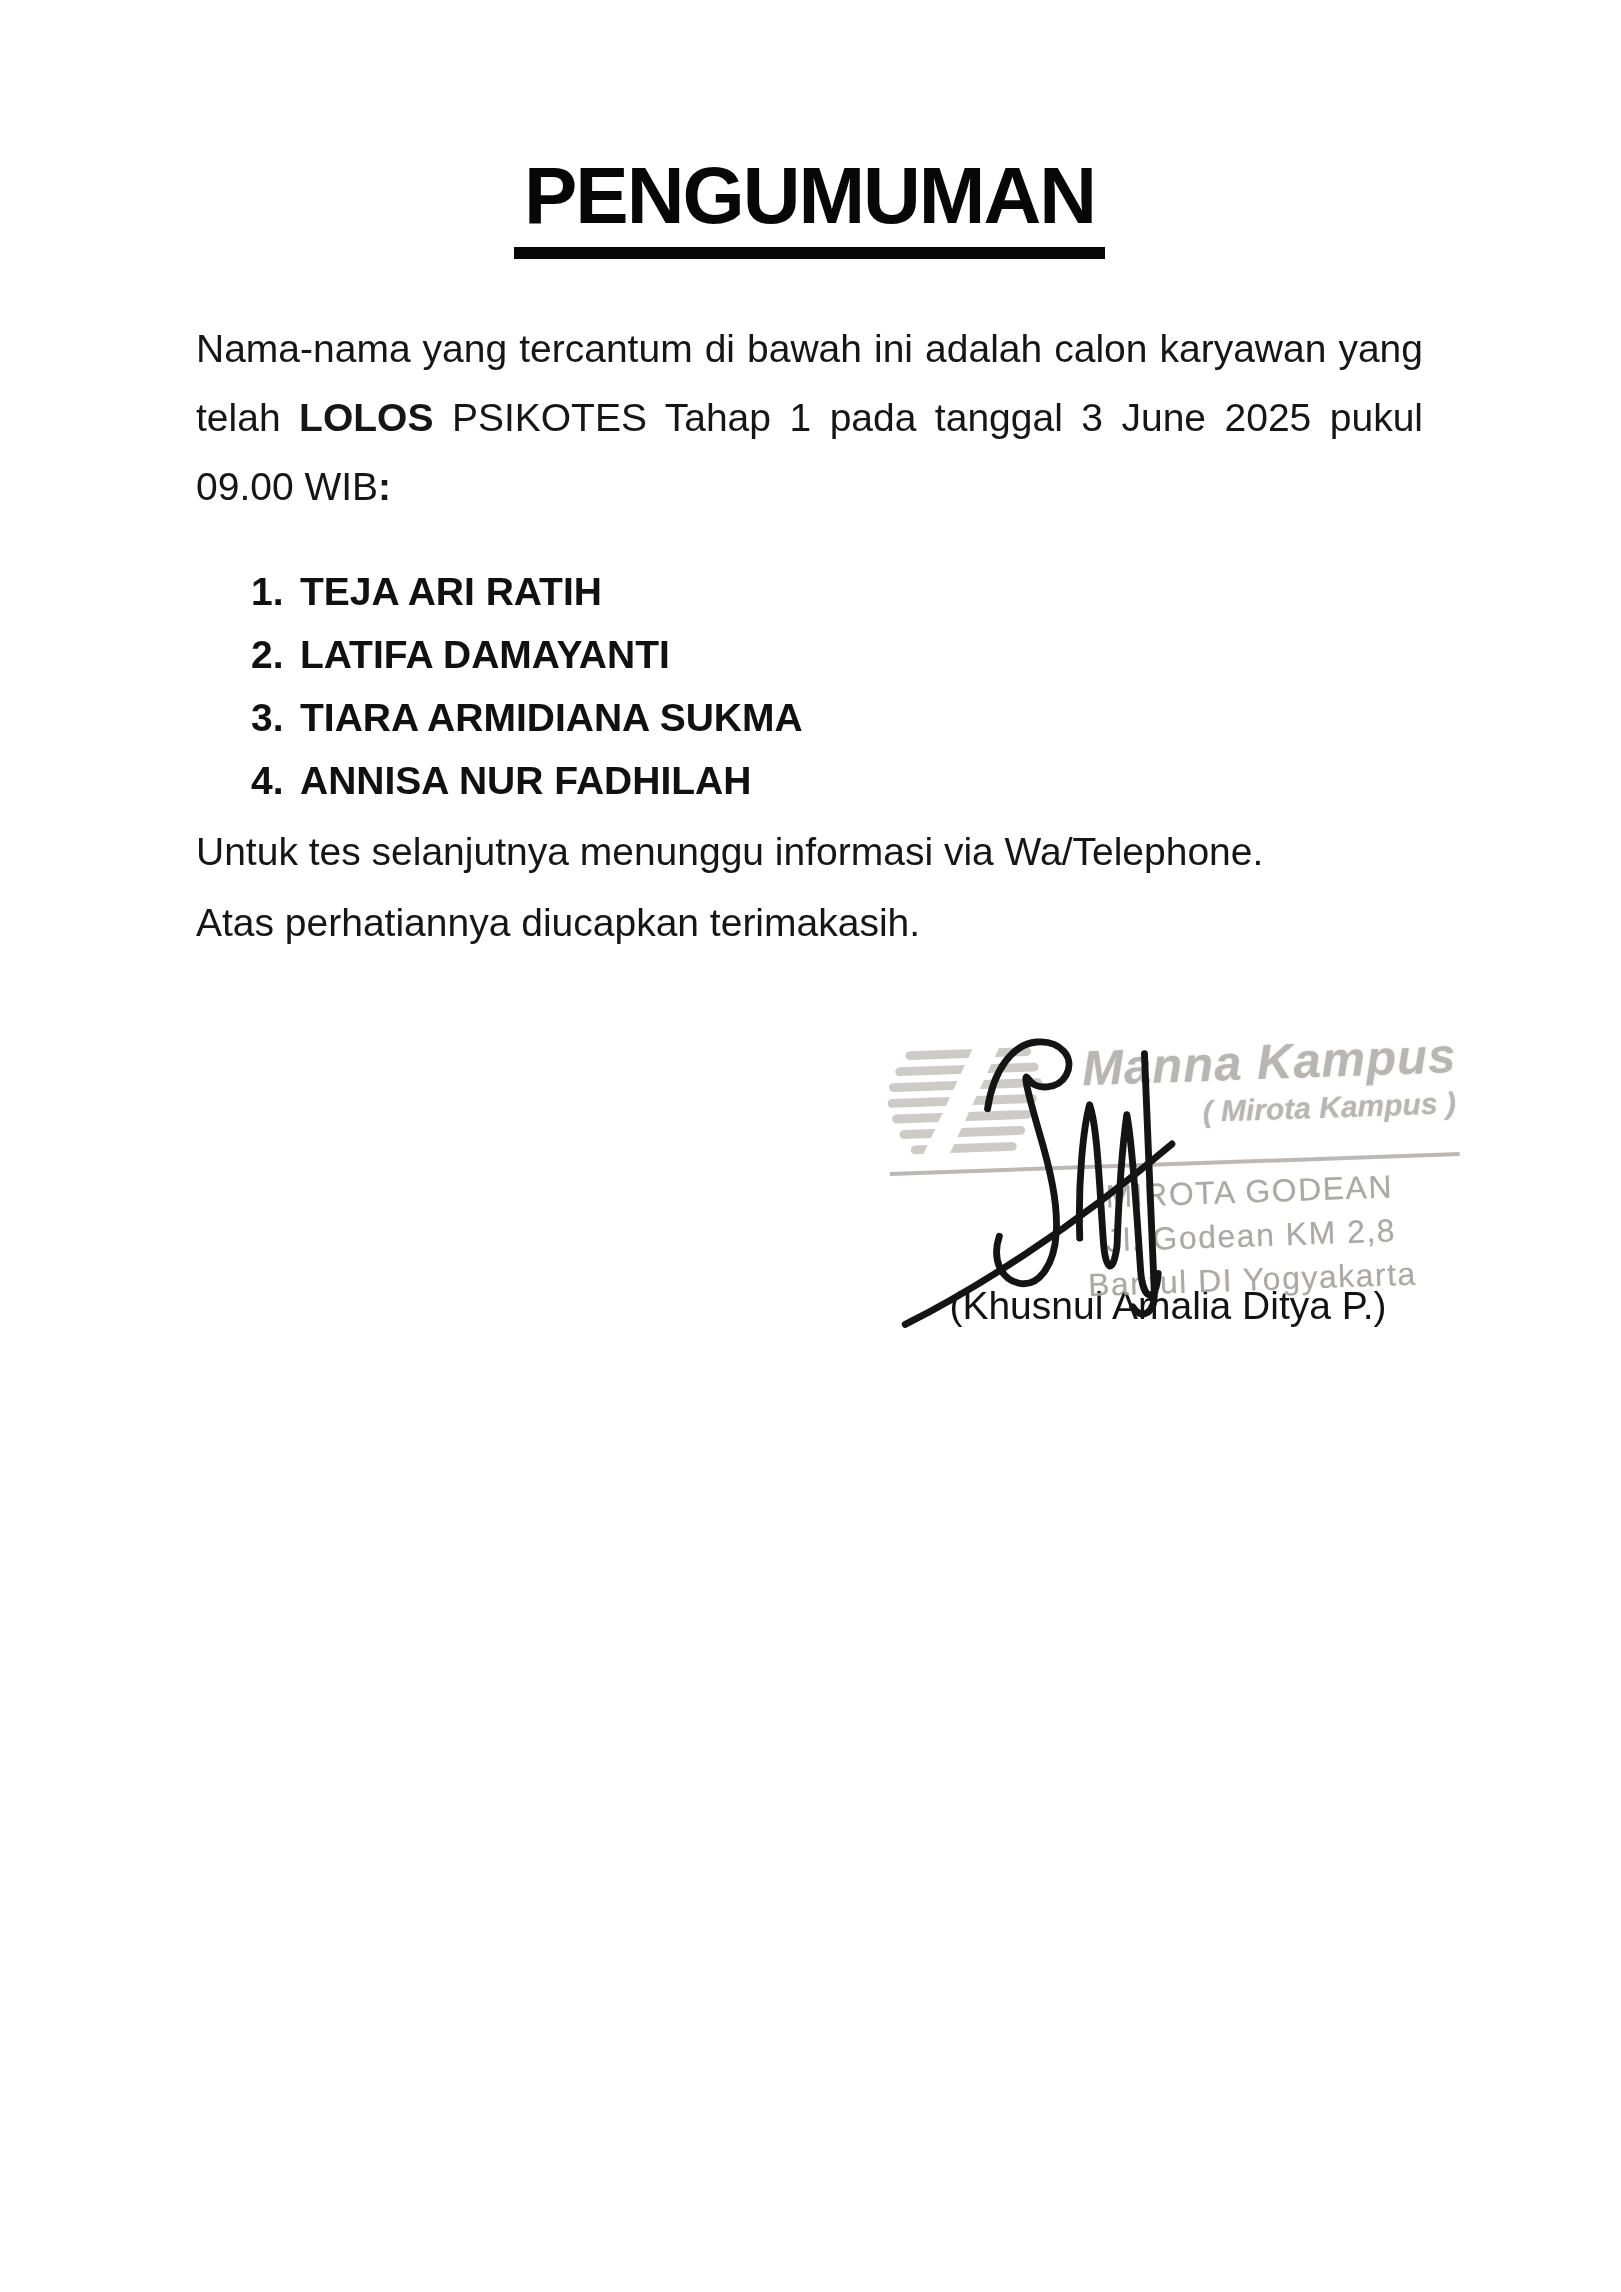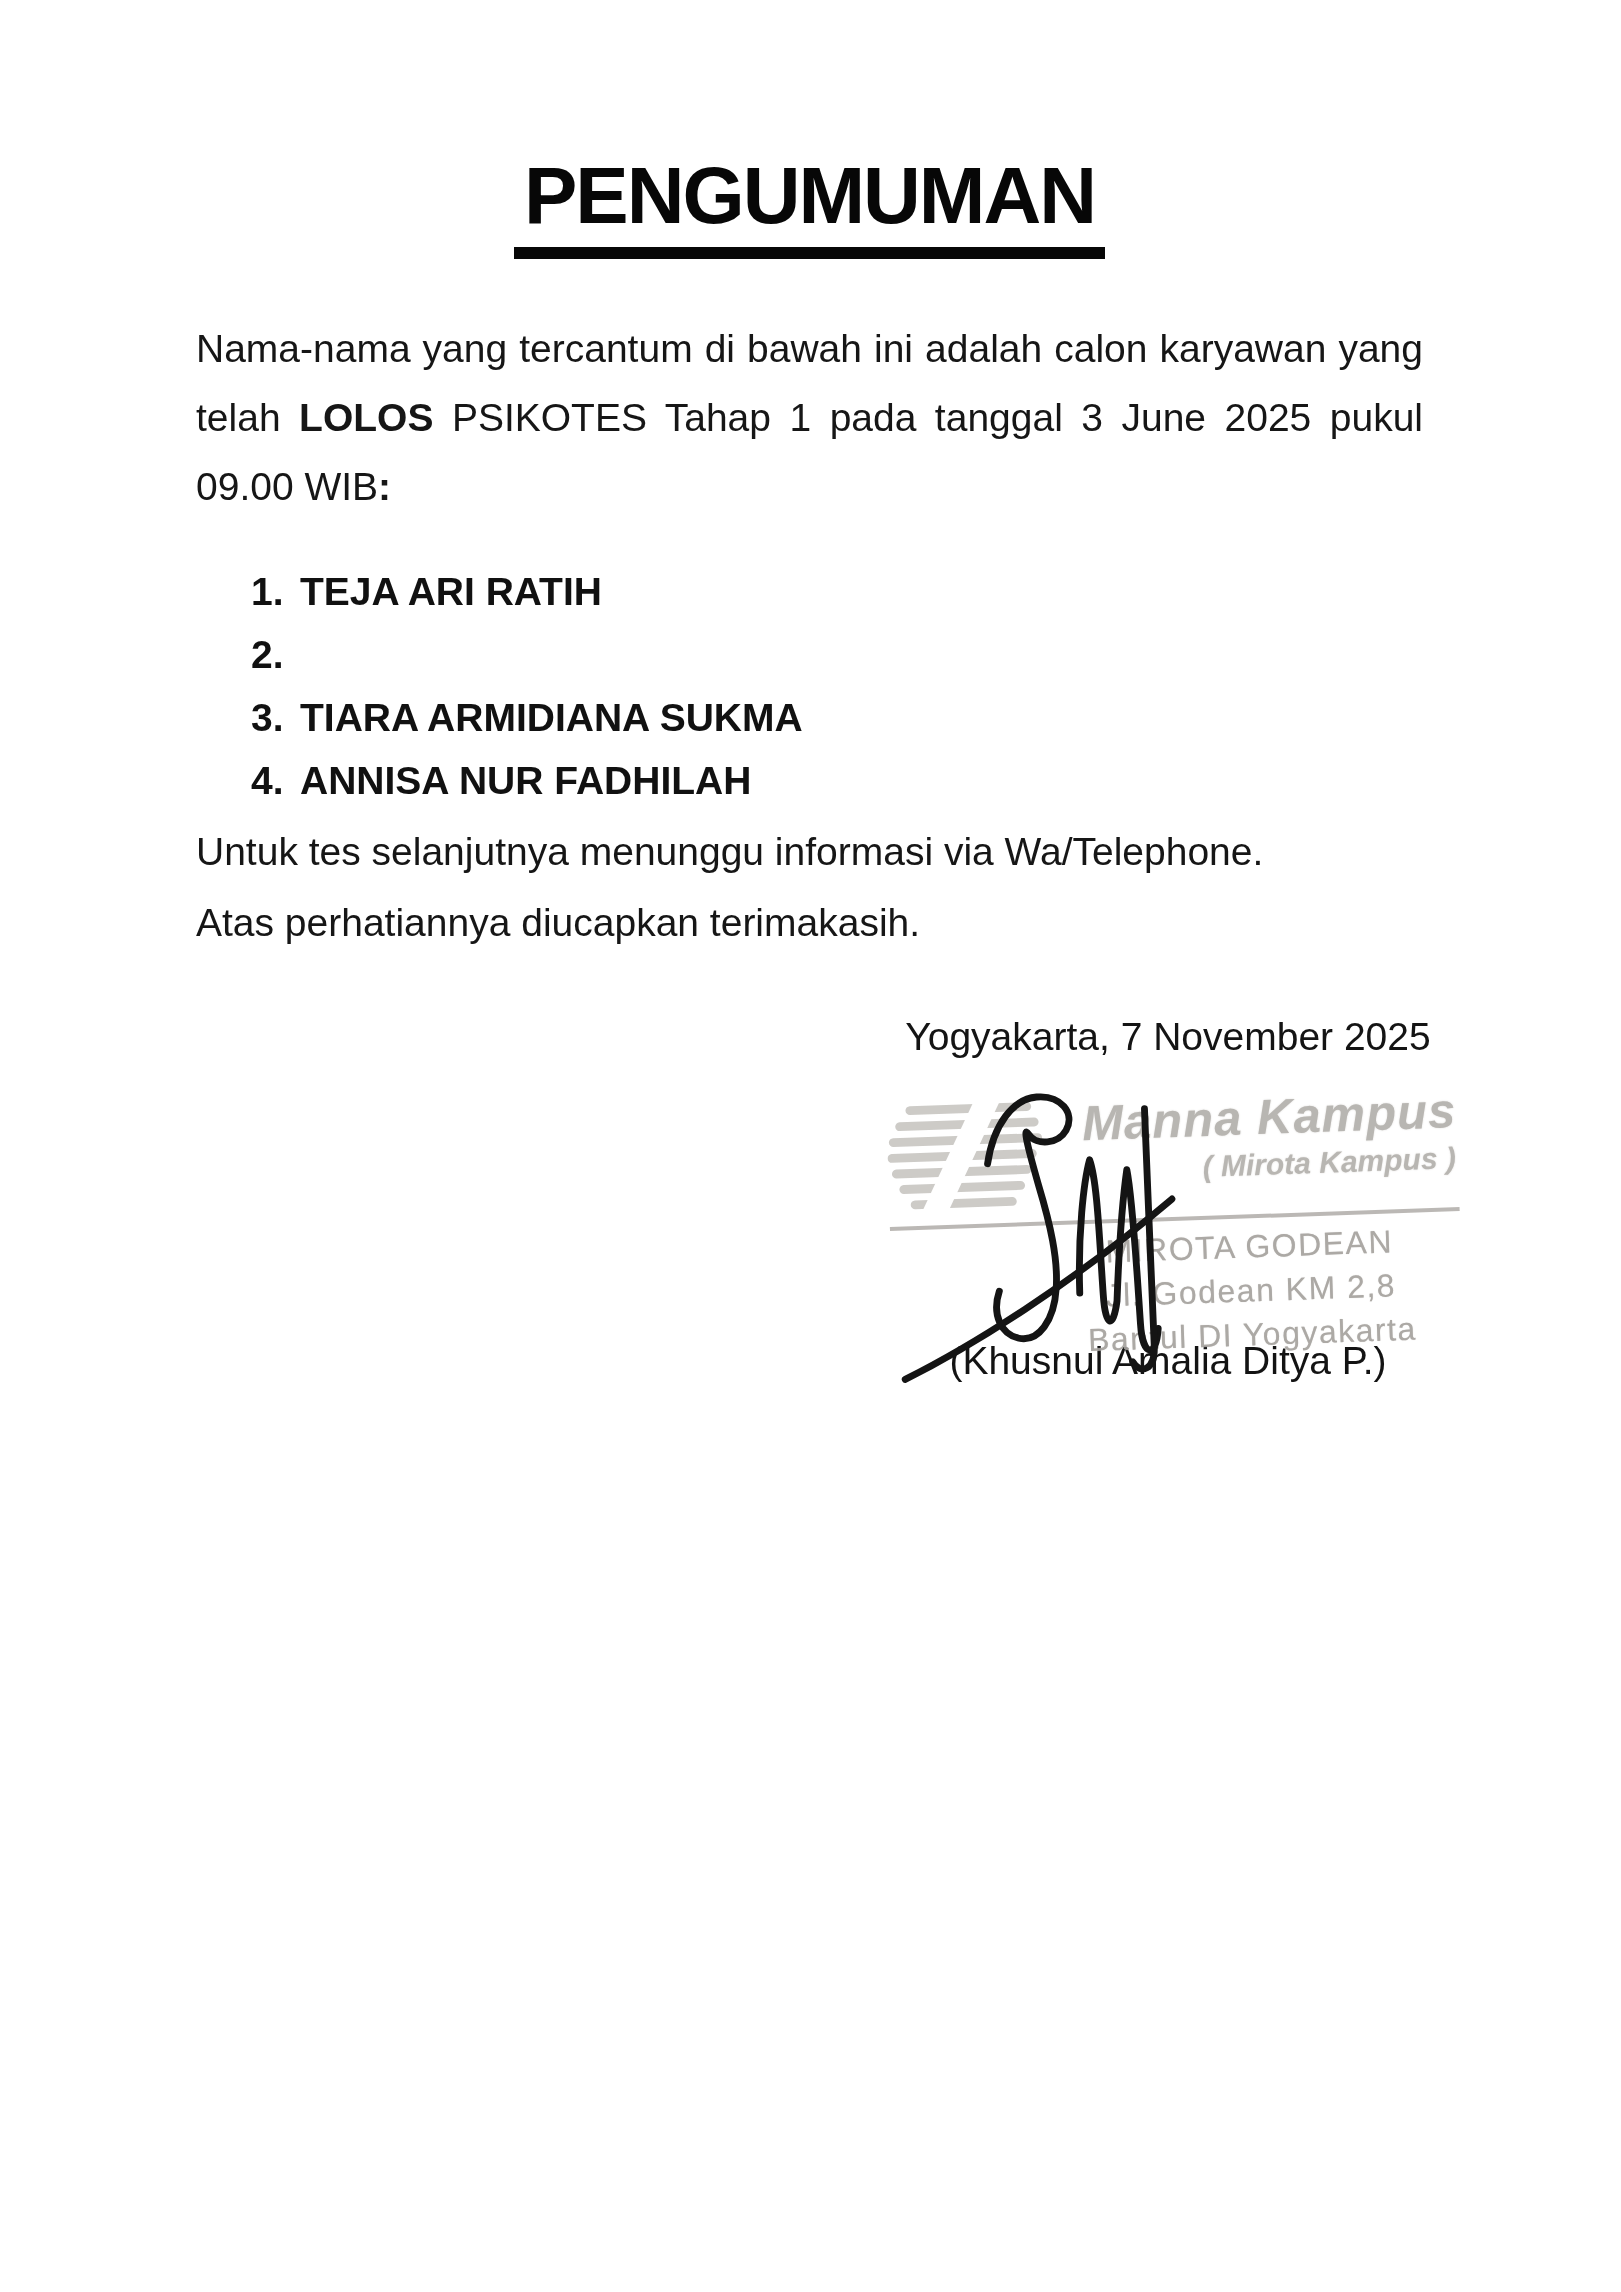--- a/index.html
+++ b/index.html
@@ -169,36 +169,36 @@
 
   <p class="intro"><span>Nama-nama yang tercantum di bawah ini adalah calon karyawan yang telah </span><b>LOLOS</b><span> PSIKOTES Tahap 1 pada tanggal 3 June 2025 pukul 09.00 WIB</span><b>:</b></p>
 
   <div class="cand-list">
     <div class="cand-row">
       <span class="cand-num">1.</span>
       <span>TEJA ARI RATIH</span>
     </div>
     <div class="cand-row">
       <span class="cand-num">2.</span>
+      <span>LATIFA DAMAYANTI</span>
     </div>
     <div class="cand-row">
       <span class="cand-num">3.</span>
       <span>TIARA ARMIDIANA SUKMA</span>
     </div>
     <div class="cand-row">
       <span class="cand-num">4.</span>
       <span>ANNISA NUR FADHILAH</span>
     </div>
   </div>
 
   <p class="closing"><span>Untuk tes selanjutnya menunggu informasi via Wa/Telephone.</span><br>
     <span>Atas perhatiannya diucapkan terimakasih.</span></p>
 
   <div class="sig-block">
-    <div class="place-date">Yogyakarta, 7 November 2025</div>
 
     <div class="sig-zone">
 
       <div class="stamp">
         <div class="stamp-top">
           <svg class="stamp-logo" width="169" height="116" viewBox="0 0 172 118" aria-hidden="true">
             <g fill="#c9c7c3">
               <rect x="20" y="2" width="128" height="9" rx="4.5"></rect>
               <rect x="9" y="18" width="146" height="9" rx="4.5"></rect>
               <rect x="2" y="34" width="156" height="9" rx="4.5"></rect>

